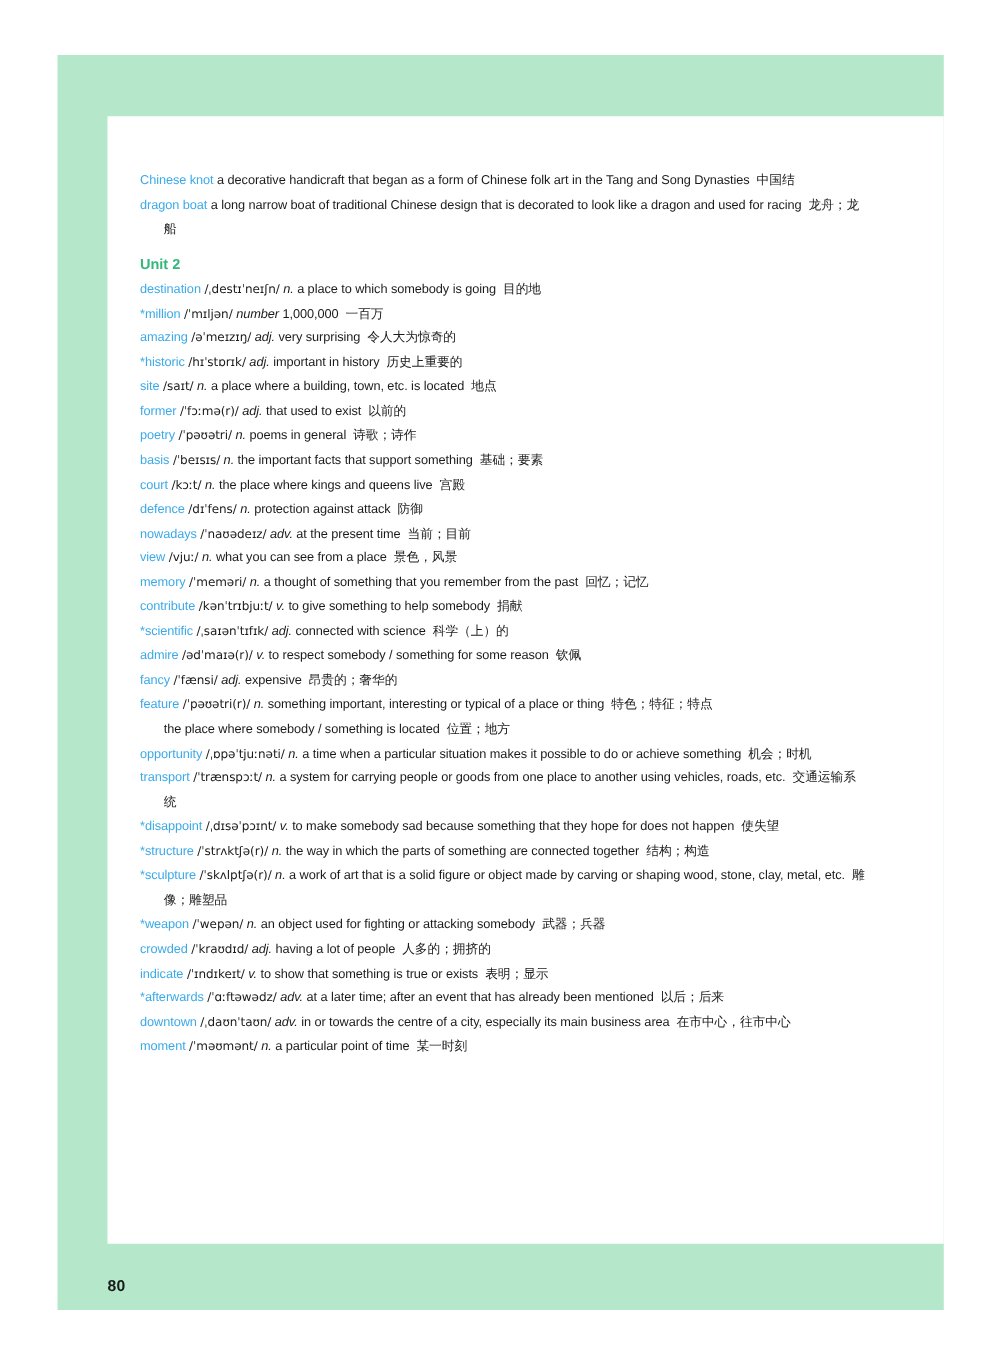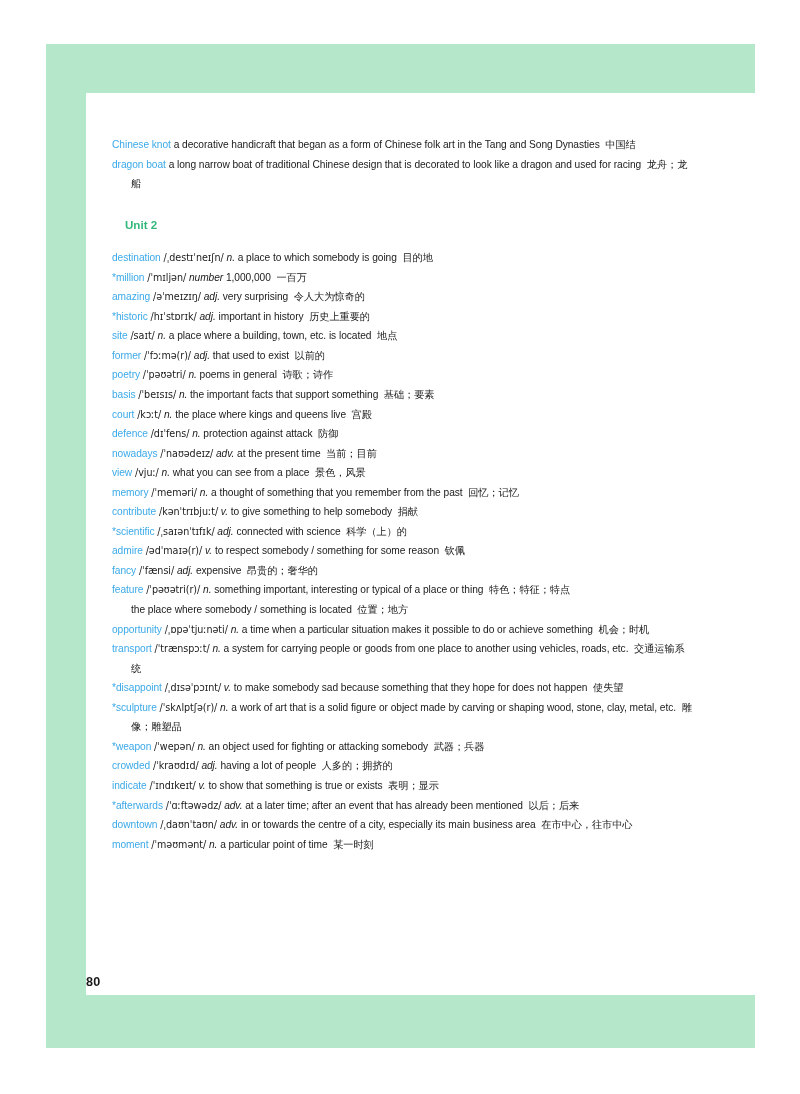--- a/index.html
+++ b/index.html
@@ -83,30 +83,30 @@
     font-family: "DejaVu Sans", sans-serif;
     font-size: 10.2px;
   }
 
   
   .unit-heading {
     color: #34b77a;
     font-weight: bold;
     font-size: 11.6px;
     line-height: 19.55px;
-    margin: 13px;
+    margin: 0;
     padding-top: 8px;
     padding-bottom: 1px;
   }
 
   
   #page-number {
     position: absolute;
     left: 40px;
-    top: 931px;
+    top: 978px;
     font-size: 12.6px;
     font-weight: bold;
     color: #1a1a1a;
     letter-spacing: 0.2px;
   }
 </style>
 </head>
 <body>
 
 <div id="page">
@@ -131,20 +131,21 @@
           <div class="entry"><span class="headword">memory</span> <span class="phon">/ˈmeməri/</span> <span class="pos">n.</span> <span class="def">a thought of something that you remember from the past</span>&nbsp; <span class="cn">回忆；记忆</span></div>
           <div class="entry"><span class="headword">contribute</span> <span class="phon">/kənˈtrɪbjuːt/</span> <span class="pos">v.</span> <span class="def">to give something to help somebody</span>&nbsp; <span class="cn">捐献</span></div>
           <div class="entry"><span class="star">*</span><span class="headword">scientific</span> <span class="phon">/ˌsaɪənˈtɪfɪk/</span> <span class="pos">adj.</span> <span class="def">connected with science</span>&nbsp; <span class="cn">科学（上）的</span></div>
           <div class="entry"><span class="headword">admire</span> <span class="phon">/ədˈmaɪə(r)/</span> <span class="pos">v.</span> <span class="def">to respect somebody / something for some reason</span>&nbsp; <span class="cn">钦佩</span></div>
           <div class="entry"><span class="headword">fancy</span> <span class="phon">/ˈfænsi/</span> <span class="pos">adj.</span> <span class="def">expensive</span>&nbsp; <span class="cn">昂贵的；奢华的</span></div>
           <div class="entry"><span class="headword">feature</span> <span class="phon">/ˈpəʊətri(r)/</span> <span class="pos">n.</span> <span class="def">something important, interesting or typical of a place or thing</span>&nbsp; <span class="cn">特色；特征；特点</span></div>
           <div class="entry" style="padding-left: 19px; text-indent: 0px;"><span class="def">the place where somebody / something is located</span>&nbsp; <span class="cn">位置；地方</span></div>
           <div class="entry"><span class="headword">opportunity</span> <span class="phon">/ˌɒpəˈtjuːnəti/</span> <span class="pos">n.</span> <span class="def">a time when a particular situation makes it possible to do or achieve something</span>&nbsp; <span class="cn">机会；时机</span></div>
           <div class="entry"><span class="headword">transport</span> <span class="phon">/ˈtrænspɔːt/</span> <span class="pos">n.</span> <span class="def">a system for carrying people or goods from one place to another using vehicles, roads, etc.</span>&nbsp; <span class="cn">交通运输系统</span></div>
           <div class="entry"><span class="star">*</span><span class="headword">disappoint</span> <span class="phon">/ˌdɪsəˈpɔɪnt/</span> <span class="pos">v.</span> <span class="def">to make somebody sad because something that they hope for does not happen</span>&nbsp; <span class="cn">使失望</span></div>
+          <div class="entry"><span class="star">*</span><span class="headword">structure</span> <span class="phon">/ˈstrʌktʃə(r)/</span> <span class="pos">n.</span> <span class="def">the way in which the parts of something are connected together</span>&nbsp; <span class="cn">结构；构造</span></div>
           <div class="entry"><span class="star">*</span><span class="headword">sculpture</span> <span class="phon">/ˈskʌlptʃə(r)/</span> <span class="pos">n.</span> <span class="def">a work of art that is a solid figure or object made by carving or shaping wood, stone, clay, metal, etc.</span>&nbsp; <span class="cn">雕像；雕塑品</span></div>
           <div class="entry"><span class="star">*</span><span class="headword">weapon</span> <span class="phon">/ˈwepən/</span> <span class="pos">n.</span> <span class="def">an object used for fighting or attacking somebody</span>&nbsp; <span class="cn">武器；兵器</span></div>
           <div class="entry"><span class="headword">crowded</span> <span class="phon">/ˈkraʊdɪd/</span> <span class="pos">adj.</span> <span class="def">having a lot of people</span>&nbsp; <span class="cn">人多的；拥挤的</span></div>
           <div class="entry"><span class="headword">indicate</span> <span class="phon">/ˈɪndɪkeɪt/</span> <span class="pos">v.</span> <span class="def">to show that something is true or exists</span>&nbsp; <span class="cn">表明；显示</span></div>
           <div class="entry"><span class="star">*</span><span class="headword">afterwards</span> <span class="phon">/ˈɑːftəwədz/</span> <span class="pos">adv.</span> <span class="def">at a later time; after an event that has already been mentioned</span>&nbsp; <span class="cn">以后；后来</span></div>
           <div class="entry"><span class="headword">downtown</span> <span class="phon">/ˌdaʊnˈtaʊn/</span> <span class="pos">adv.</span> <span class="def">in or towards the centre of a city, especially its main business area</span>&nbsp; <span class="cn">在市中心，往市中心</span></div>
           <div class="entry"><span class="headword">moment</span> <span class="phon">/ˈməʊmənt/</span> <span class="pos">n.</span> <span class="def">a particular point of time</span>&nbsp; <span class="cn">某一时刻</span></div>
         </div>
     </div>
     <div id="page-number">80</div>

